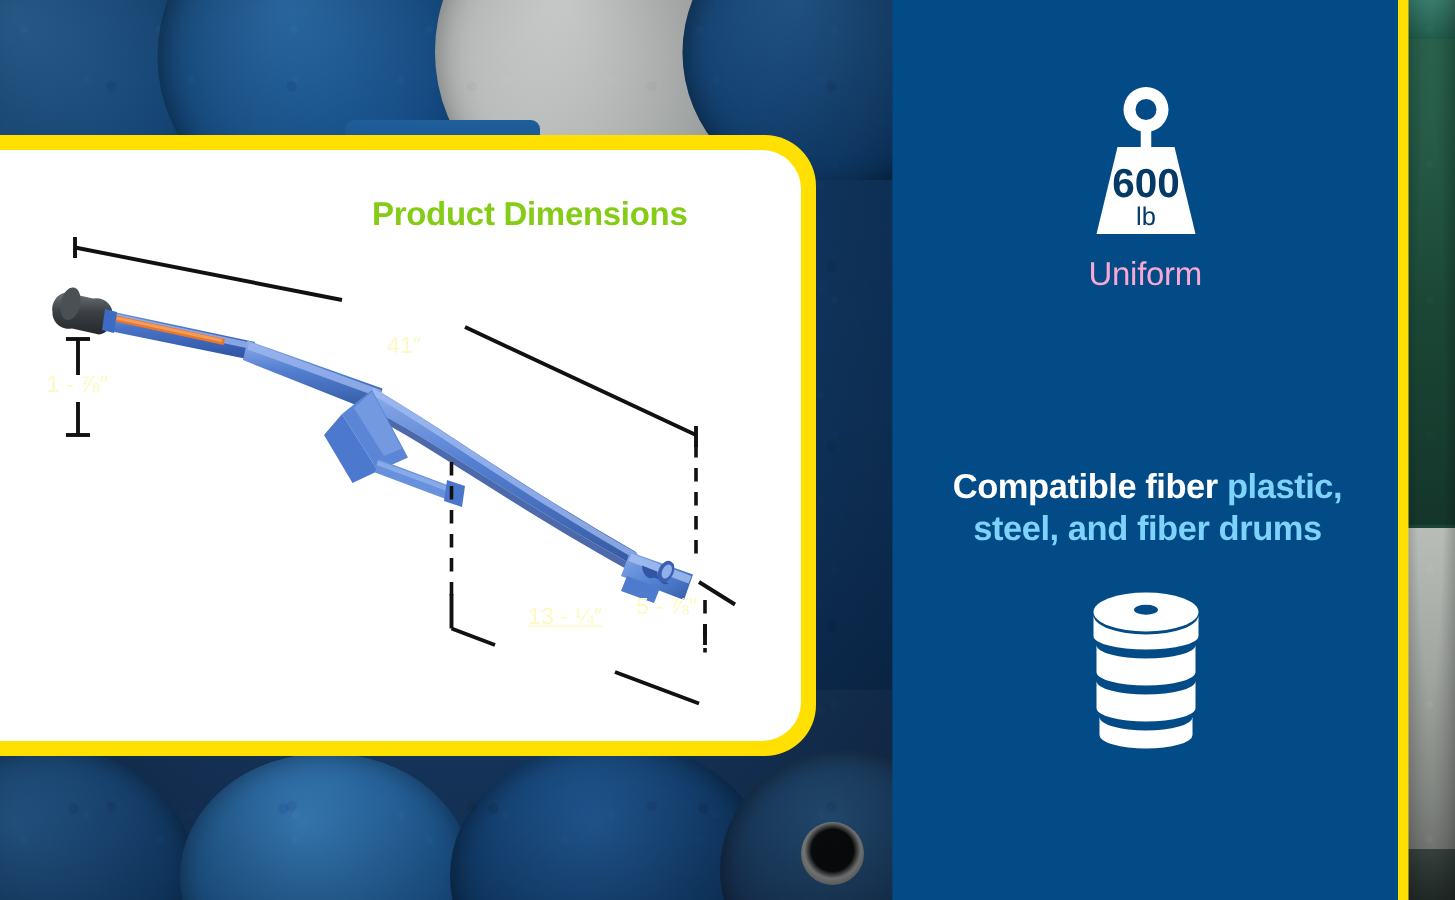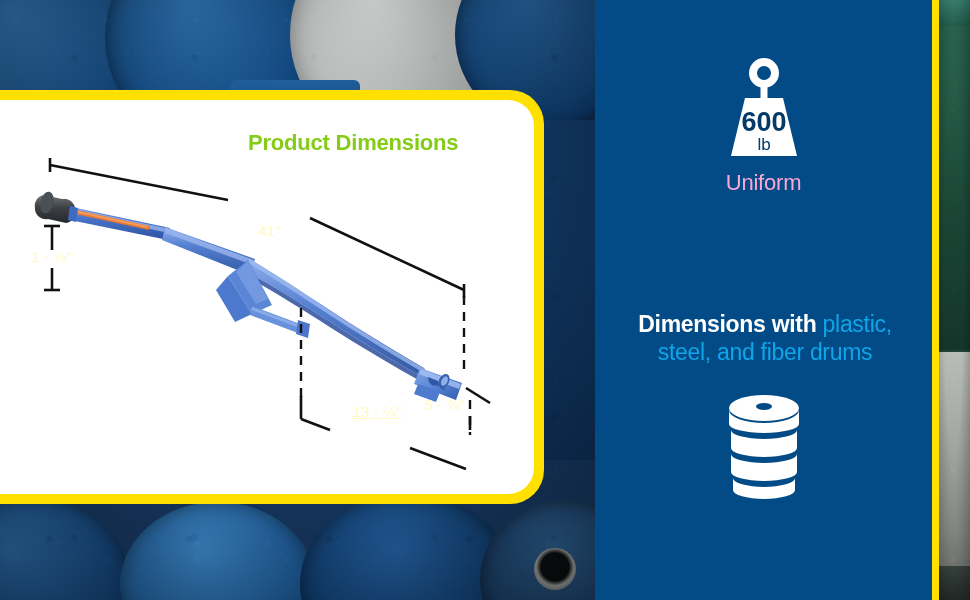--- a/index.html
+++ b/index.html
@@ -30,21 +30,21 @@
   .panel{position:absolute;left:595px;top:0;width:337px;height:600px;background:#034b86;}
   .ystripe{position:absolute;left:932px;top:0;width:7px;height:600px;background:#ffe000;}
 
   .cap-block{position:absolute;left:595px;top:52px;width:337px;text-align:center;}
   .weight-icon{width:82px;height:110px;margin:0 auto;display:block;}
   .cap-line1{color:#f9a8d4;font-size:22px;line-height:34px;letter-spacing:-.2px;margin-top:4px;}
   .cap-line2{color:#ffe000;font-size:30px;line-height:34px;letter-spacing:-.2px;}
 
   .compat{position:absolute;left:615px;top:310px;width:300px;text-align:center;
     font-size:23px;line-height:28px;color:#ffffff;font-weight:600;letter-spacing:-.3px;}
-  .compat b{color:#0ea5e9;font-weight:400;}
+  .compat b{color:#7dd3fc;font-weight:700;}
   .drum-icon{position:absolute;left:595px;top:392px;width:337px;text-align:center;}
   .drum-icon svg{display:block;margin:0 auto;}
 
   
   .card-wrap{position:absolute;left:-34px;top:90px;width:578px;height:414px;
     background:#ffe000;border-radius:34px;}
   .card{position:absolute;left:-34px;top:100px;width:568px;height:394px;
     background:#ffffff;border-radius:26px;overflow:hidden;}
 
   .dim-title{position:absolute;left:248px;top:130px;font-size:22px;font-weight:700;color:#84cc16;
@@ -95,21 +95,21 @@
       <path d="M41 6 a15 15 0 0 1 0 30 a15 15 0 0 1 0 -30 z" fill="#ffffff"></path>
       <circle cx="41" cy="21" r="7" fill="#034b86"></circle>
       <rect x="37.5" y="30" width="7" height="20" fill="#ffffff"></rect>
       <path d="M22 46 H60 L74 104 H8 Z" fill="#ffffff"></path>
       <text x="41" y="79" text-anchor="middle" font-family="Liberation Sans, sans-serif" font-size="27" font-weight="700" fill="#063a66">600</text>
       <text x="41" y="98" text-anchor="middle" font-family="Liberation Sans, sans-serif" font-size="17" font-weight="400" fill="#063a66">lb</text>
     </svg>
     <div class="cap-line1">Uniform</div>
   </div>
 
-  <div class="compat"><span>Dimensions with </span><b>plastic, steel, and fiber drums</b></div>
+  <div class="compat"><span>Compatible fiber </span><b>plastic, steel, and fiber drums</b></div>
 
   <div class="drum-icon">
     <svg width="86" height="112" viewBox="0 0 86 112">
       <ellipse cx="43" cy="16" rx="35" ry="13" fill="#ffffff"></ellipse>
       <ellipse cx="43" cy="14.5" rx="8" ry="3.4" fill="#034b86"></ellipse>
       <path d="M8 18 v14 a35 9 0 0 0 70 0 V18 a35 13 0 0 1 -70 0 z" fill="#ffffff"></path>
       <path d="M10 38 v18 a33 9 0 0 0 66 0 V38 a33 9 0 0 1 -66 0 z" fill="#ffffff"></path>
       <path d="M10 62 v18 a33 9 0 0 0 66 0 V62 a33 9 0 0 1 -66 0 z" fill="#ffffff"></path>
       <path d="M12 86 v12 a31 9 0 0 0 62 0 V86 a31 9 0 0 1 -62 0 z" fill="#ffffff"></path>
     </svg>

